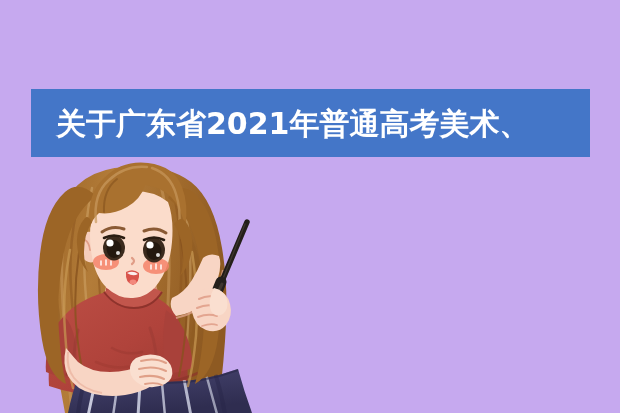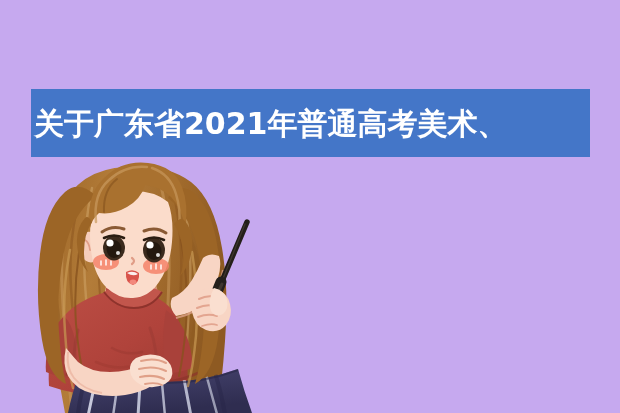--- a/index.html
+++ b/index.html
@@ -27,21 +27,21 @@
   #title-banner {
     position: absolute;
     left: 31px;
     top: 89px;
     width: 559px;
     height: 68px;
     background: #4476c8;
     display: flex;
     align-items: center;
     box-sizing: border-box;
-    padding-left: 3px;
+    padding-left: 25px;
     z-index: 5;
   }
   #banner-title {
     color: #ffffff;
     font-family: "DejaVu Sans", "Liberation Sans", sans-serif;
     font-size: 30px;
     font-weight: bold;
     line-height: 1.1;
     white-space: nowrap;
     letter-spacing: 0px;

